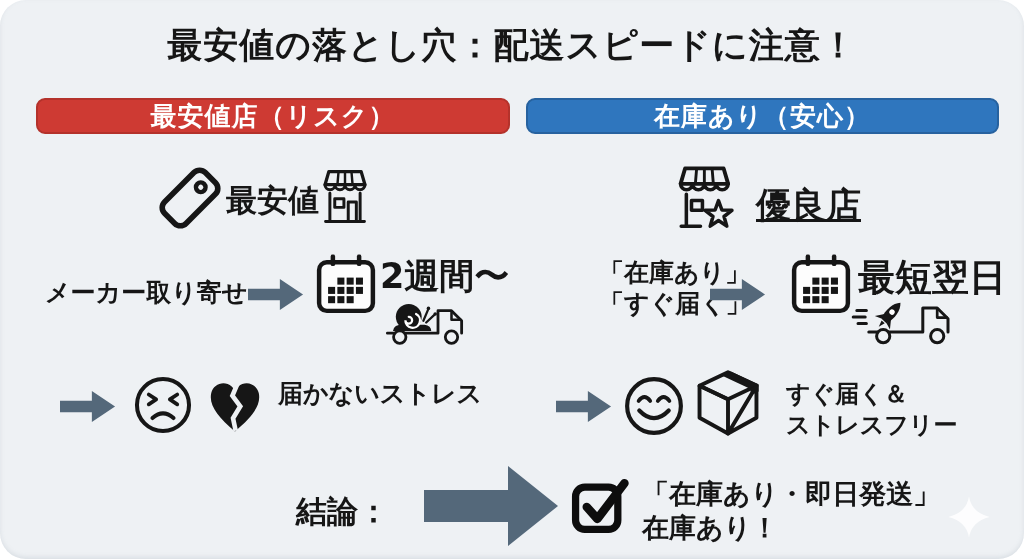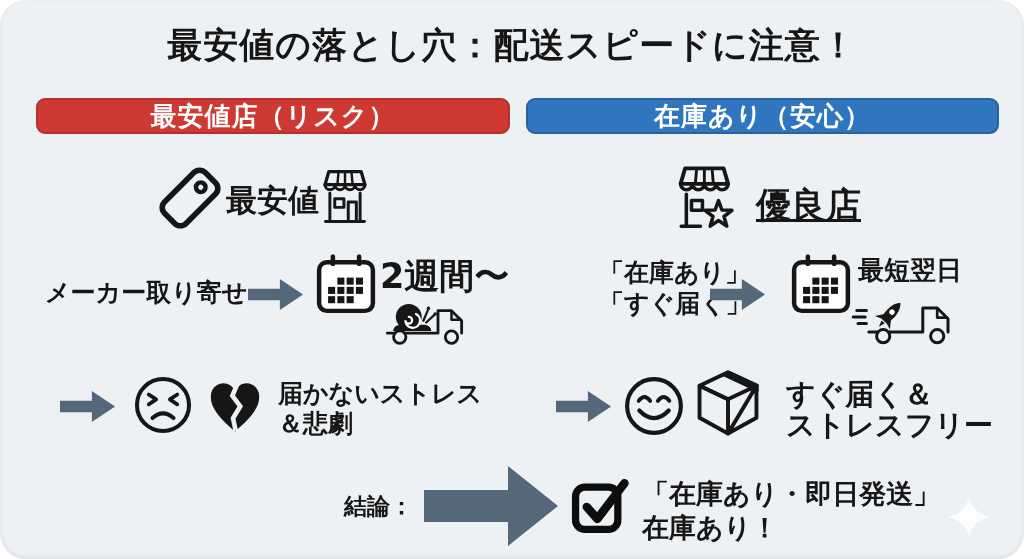--- a/index.html
+++ b/index.html
@@ -133,21 +133,21 @@
       <rect x="22" y="54.5" width="11" height="11"></rect>
         <rect x="36.5" y="54.5" width="11" height="11"></rect>
         <rect x="51" y="54.5" width="11" height="11"></rect>
         <rect x="65.5" y="54.5" width="11" height="11"></rect>
       <rect x="22" y="69" width="11" height="11"></rect>
         <rect x="36.5" y="69" width="11" height="11"></rect>
         <rect x="51" y="69" width="11" height="11"></rect>
     </g>
   </svg>
 </div>
-<div class="abs lbl" style="left:858px;top:253px;font-size:26px;">最短翌日</div>
+<div class="abs lbl" style="left:858px;top:253px;font-size:37px;">最短翌日</div>
 <div class="abs" style="left:850px;top:290px;">
   <svg width="112" height="57" viewBox="0 0 180 95">
 
     <path class="stroke" d="M28 70 H118 M118 70 V30 h24 l18 18 v22" stroke-width="5"></path>
     <path class="stroke" d="M142 32 v14 h16" stroke-width="4.5"></path>
     <circle cx="52" cy="77" r="11" fill="#eef1f4" stroke="#161616" stroke-width="5"></circle>
     <circle cx="142" cy="77" r="11" fill="#eef1f4" stroke="#161616" stroke-width="5"></circle>
 
     <path class="stroke" d="M8 34 h16 M2 45 h20 M10 56 h14" stroke-width="5"></path>
 
@@ -173,21 +173,20 @@
   </svg>
 </div>
 <div class="abs" style="left:202px;top:372px;">
   <svg width="66" height="66" viewBox="0 0 100 100">
     <path d="M50 90 C24 68 10 50 14 32 C17 18 34 12 45 22 C48 25 50 29 50 33 C50 29 52 25 55 22 C66 12 83 18 86 32 C90 50 76 68 50 90 z" fill="#161616"></path>
     <polyline points="55,15 46,36 58,52 47,70 51,89" fill="none" stroke="#eef1f4" stroke-width="7"></polyline>
   </svg>
 </div>
 <div class="abs lines" style="left:278px;top:379px;width:212px;font-size:25px;line-height:30px;">
   <div>届かないストレス</div>
-  <div>＆悲劇</div>
 </div>
 
 <div class="abs" style="left:556px;top:390px;">
   <svg width="56" height="33" viewBox="0 0 58 34">
       <polygon points="0,11 33,11 33,1 57,17 33,33 33,23 0,23" fill="#54687a"></polygon>
     </svg>
 </div>
 <div class="abs" style="left:622px;top:374px;">
   <svg width="64" height="64" viewBox="0 0 100 100">
     <circle class="stroke" cx="50" cy="50" r="42" stroke-width="6.5"></circle>
@@ -197,26 +196,26 @@
 </div>
 <div class="abs" style="left:692px;top:368px;">
   <svg width="72" height="74" viewBox="0 0 100 104">
     <polygon class="stroke" points="50,6 90,25 50,44 10,25" stroke-width="5.5"></polygon>
     <polygon class="stroke" points="10,25 10,70 50,92 50,44" stroke-width="5.5"></polygon>
     <polygon class="stroke" points="90,25 90,70 50,92" stroke-width="5.5"></polygon>
     <polygon points="42,11 54,5 93,23 81,29" fill="#161616"></polygon>
     <polygon points="81,29 93,23 93,33 83,38" fill="#161616"></polygon>
   </svg>
 </div>
-<div class="abs lines" style="left:786px;top:379px;width:218px;font-size:29px;line-height:31px;">
+<div class="abs lines" style="left:786px;top:379px;width:218px;font-size:24px;line-height:31px;">
   <div>すぐ届く＆</div>
   <div>ストレスフリー</div>
 </div>
 
-<div class="abs lbl" style="left:296px;top:491px;font-size:23px;margin-left:48px;">結論：</div>
+<div class="abs lbl" style="left:296px;top:491px;font-size:31px;">結論：</div>
 <div class="abs" style="left:424px;top:464px;">
   <svg width="136" height="84" viewBox="0 0 136 84">
       <polygon points="0,26 84,26 84,2 134,42 84,82 84,58 0,58" fill="#54687a"></polygon>
     </svg>
 </div>
 <div class="abs" style="left:566px;top:472px;">
   <svg width="68" height="66" viewBox="0 0 100 100">
     <rect x="13" y="23" width="64" height="64" rx="14" fill="none" stroke="#0d0d0d" stroke-width="11"></rect>
     <path d="M30 53 L46 71 L87 17" fill="none" stroke="#0d0d0d" stroke-width="13" stroke-linecap="round" stroke-linejoin="round"></path>
   </svg>

